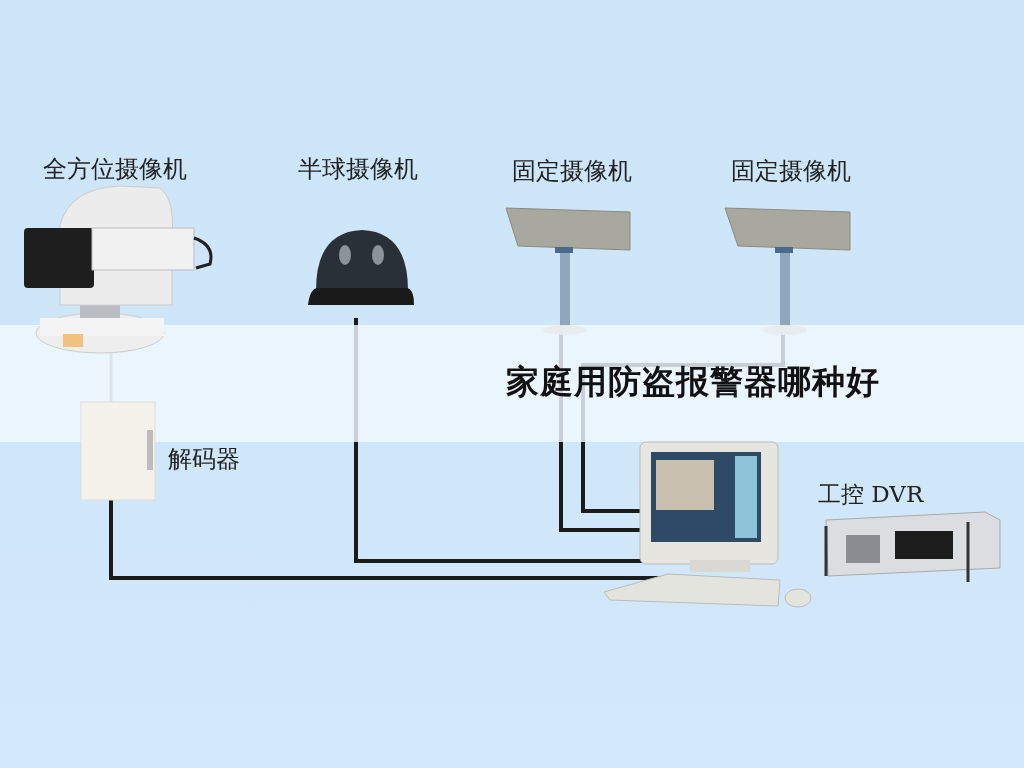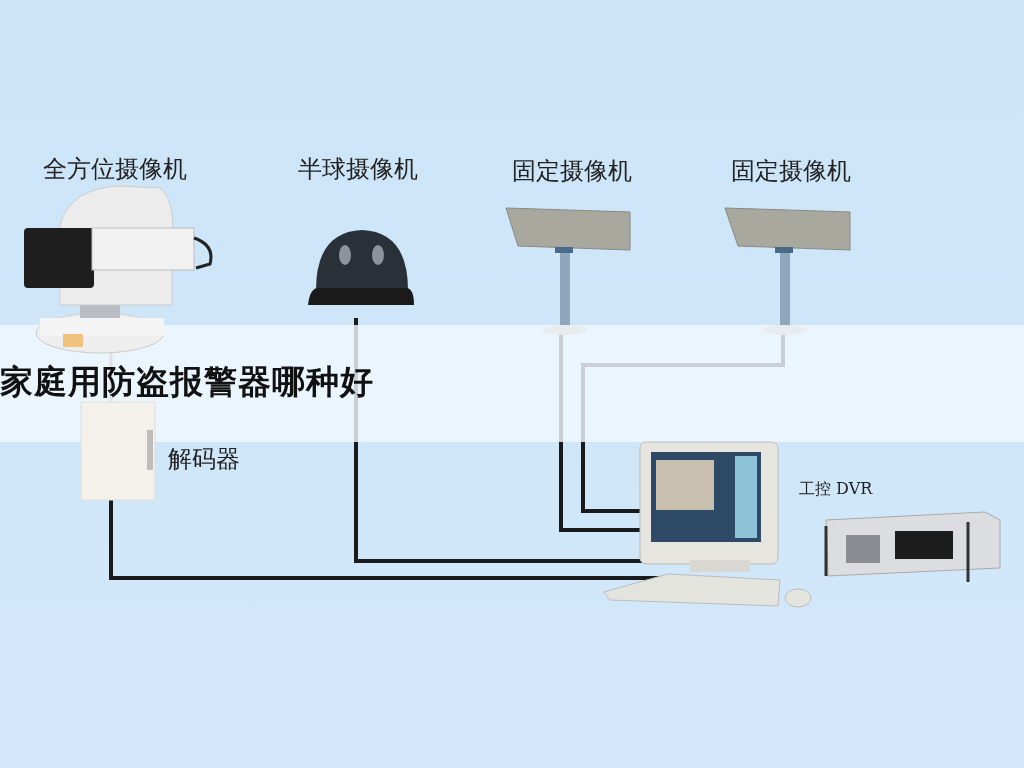--- a/index.html
+++ b/index.html
@@ -1,21 +1,21 @@
 <!DOCTYPE html>
 <html><head>
 <meta charset="utf-8">
 <style>
   html, body { margin:0; padding:0; }
   body { width:1024px; height:768px; position:relative; overflow:hidden;
          background: linear-gradient(180deg,#cde5f8 0%,#cfe6f9 50%,#d3e8fa 100%);
          font-family:"DejaVu Serif", serif; }
   .label { position:absolute; font-family:"DejaVu Serif","Liberation Serif",serif; font-size:24px; color:#222; white-space:nowrap; }
   .banner { position:absolute; left:0; top:325px; width:1024px; height:117px; background:rgba(240,248,255,0.82); }
-  .title { position:absolute; left:0; width:880px; top:360px; text-align:left; font-family:Liberation Mono, monospace; font-weight:bold; font-size:33px; color:#111; letter-spacing:1px; }
+  .title { position:absolute; left:0; width:880px; top:360px; text-align:right; font-family:Liberation Mono, monospace; font-weight:bold; font-size:33px; color:#111; letter-spacing:1px; }
   svg { position:absolute; left:0; top:0; }
 </style>
 </head>
 <body>
 
 <svg width="1024" height="768">
   <g fill="none" stroke="#1b1b1b" stroke-width="4">
 
     <polyline points="111,500 111,578 640,578 680,578"></polyline>
 
@@ -83,15 +83,15 @@
   <rect x="846" y="535" width="34" height="28" fill="#8a8d92"></rect>
   <line x1="826" y1="526" x2="826" y2="576" stroke="#333" stroke-width="3"></line>
   <line x1="968" y1="522" x2="968" y2="582" stroke="#333" stroke-width="3"></line>
 </svg>
 
 <div class="label" style="left:43px;top:153px">全方位摄像机</div>
 <div class="label" style="left:298px;top:153px">半球摄像机</div>
 <div class="label" style="left:512px;top:155px">固定摄像机</div>
 <div class="label" style="left:731px;top:155px">固定摄像机</div>
 <div class="label" style="left:168px;top:443px">解码器</div>
-<div class="label" style="left:799px;top:479px;font-size:16px">工控 DVR</div>
+<div class="label" style="left:818px;top:479px;font-size:23px">工控 DVR</div>
 
 <div class="title">家庭用防盗报警器哪种好</div>
 
 </body></html>

